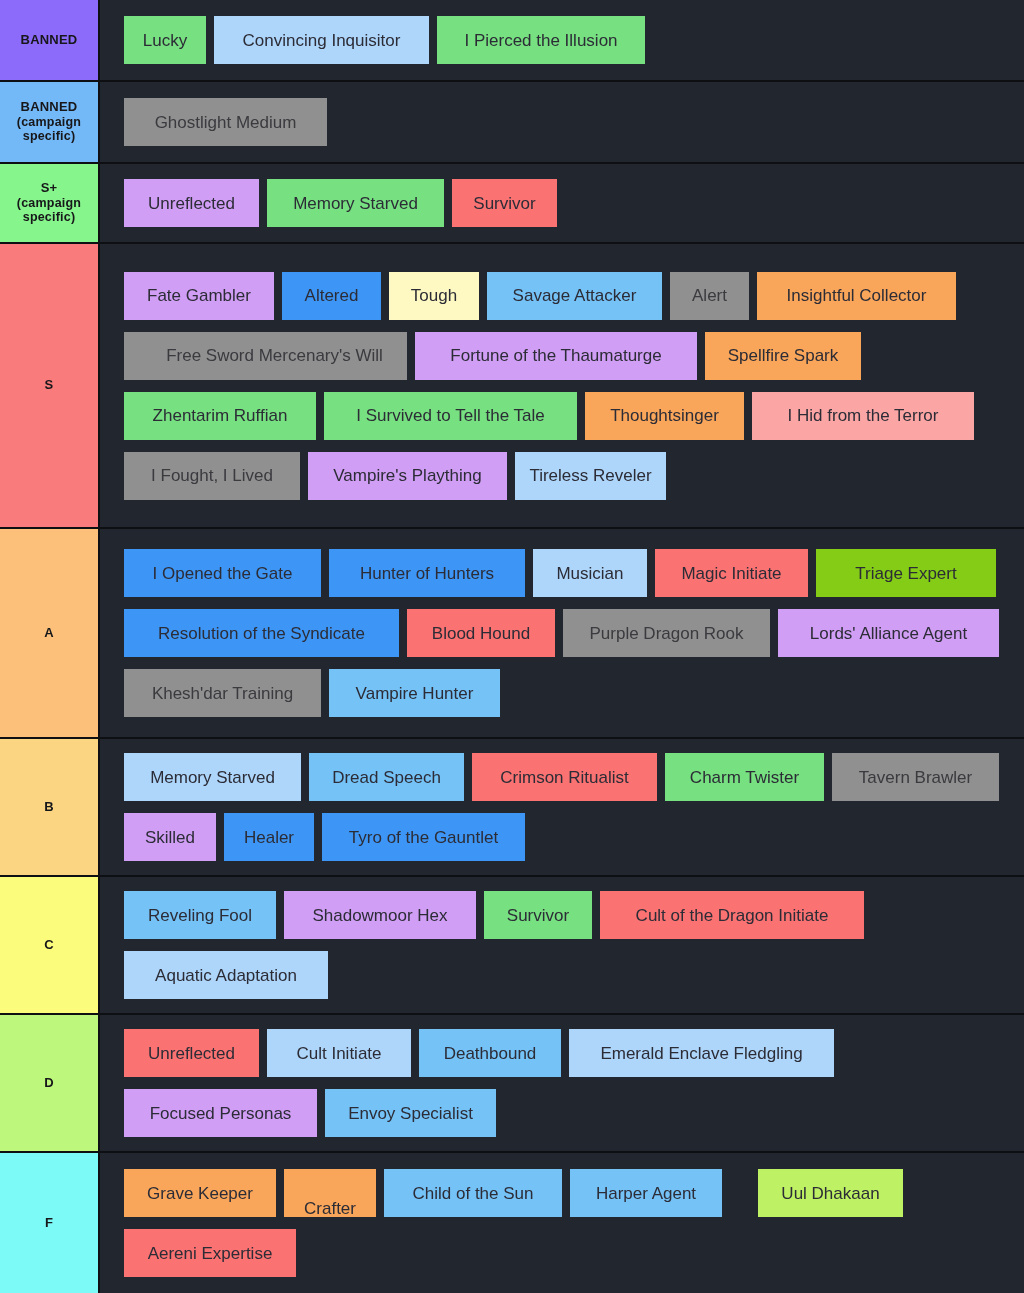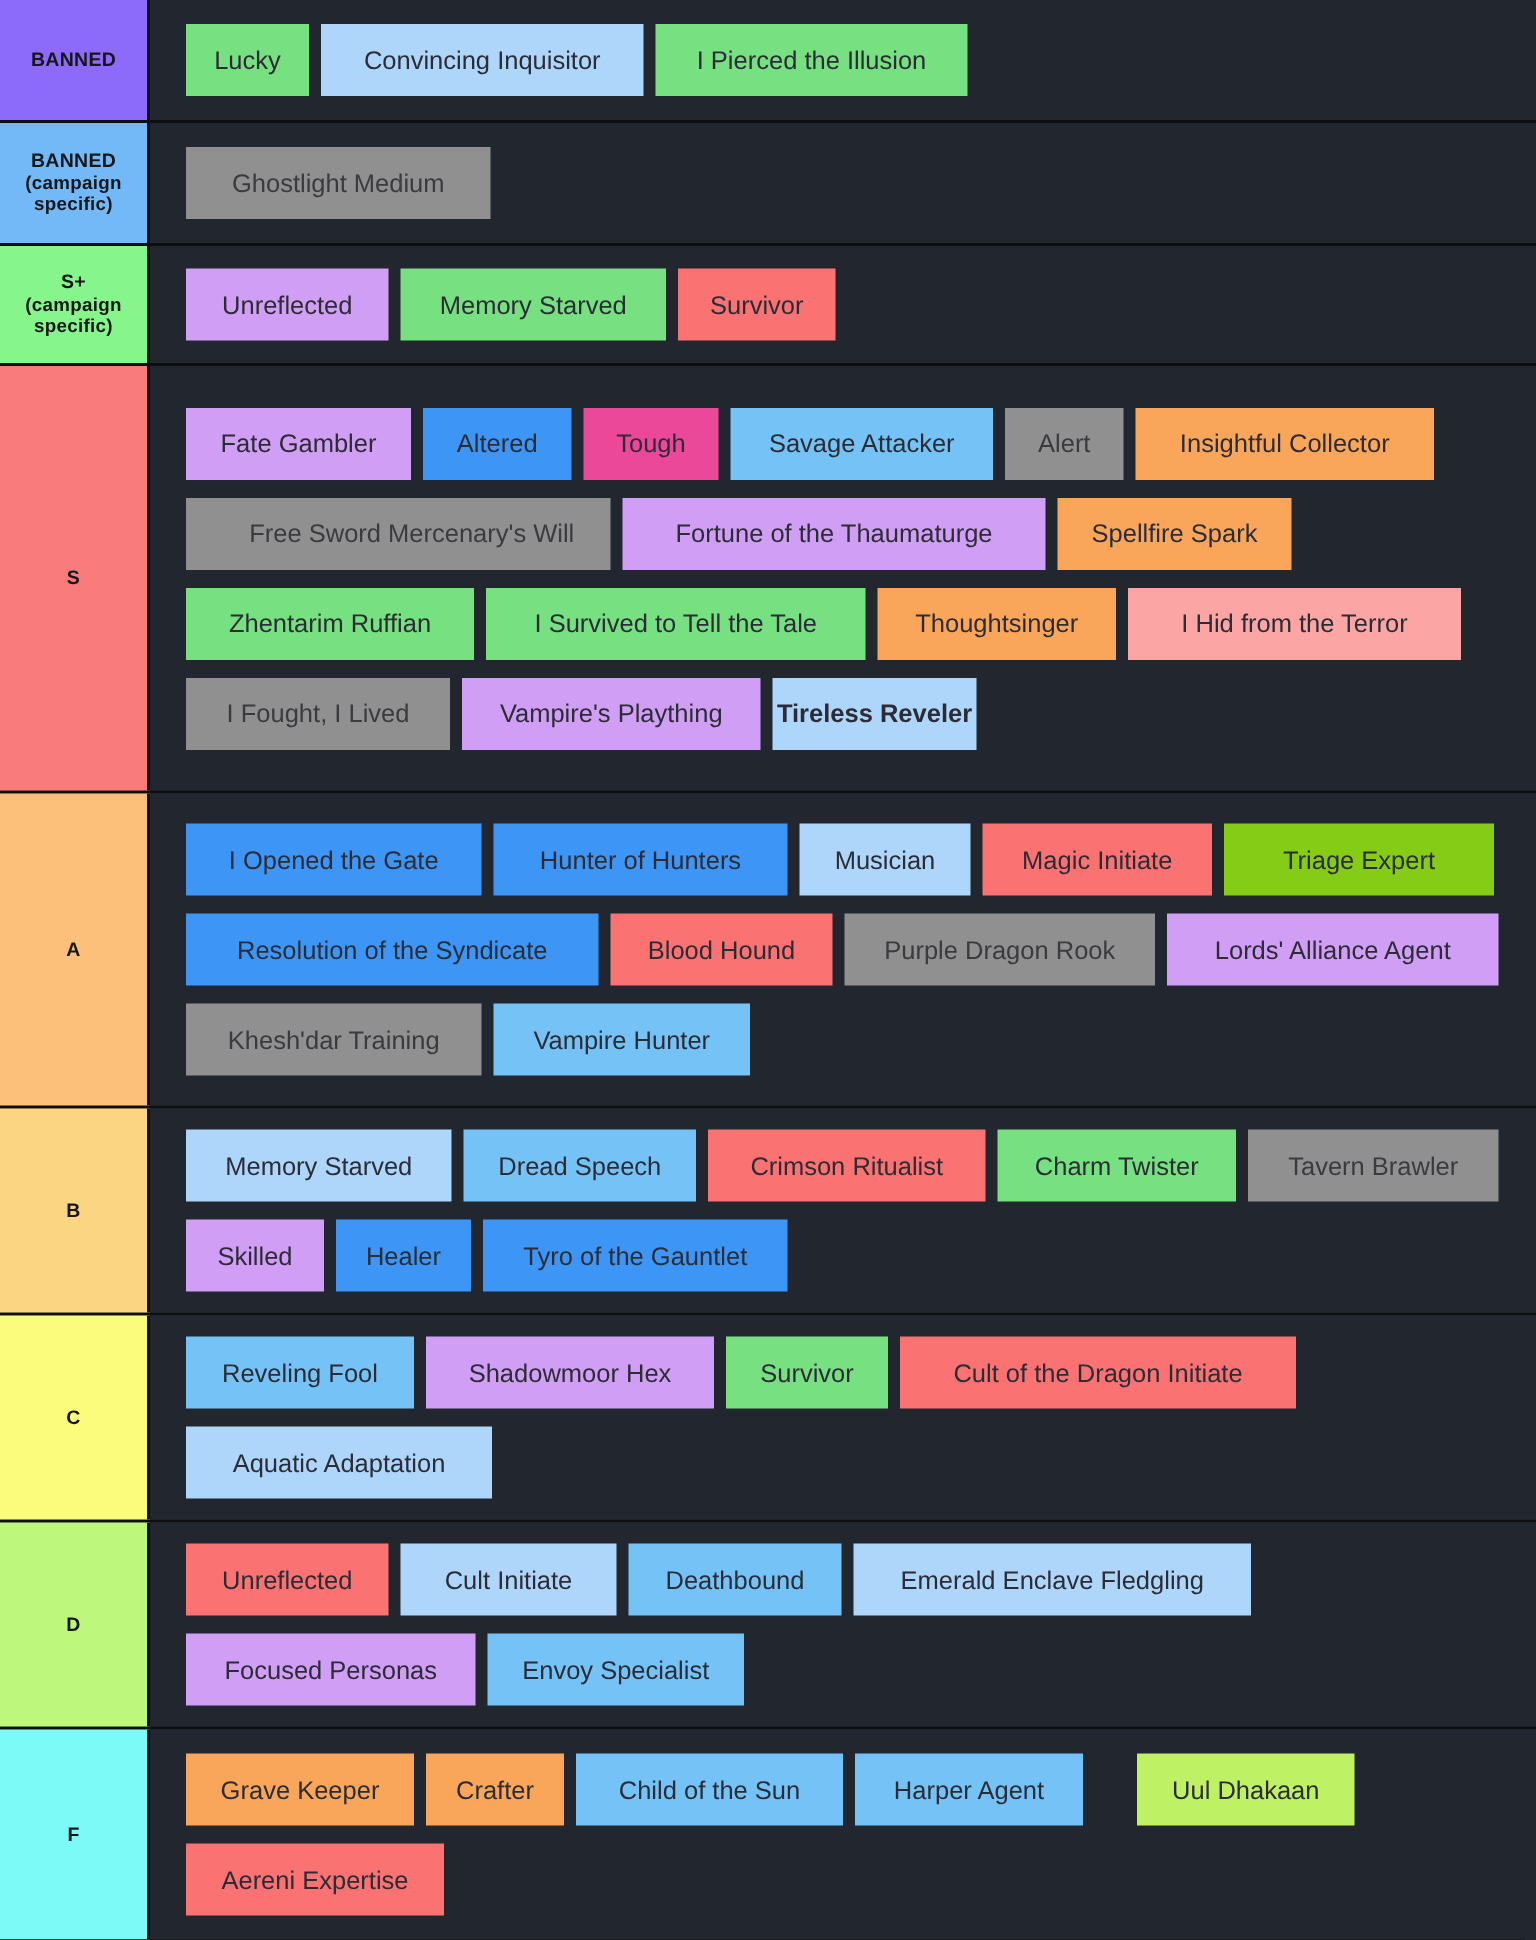--- a/index.html
+++ b/index.html
@@ -137,21 +137,21 @@
         <div><span>S</span></div>
       </div>
       <div class="tier-items">
         <div class="item-line">
           <div class="chip" style="background: rgb(209, 158, 245); width: 150px;">
             <span>Fate Gambler</span>
           </div>
           <div class="chip" style="background: rgb(61, 150, 245); width: 99px;">
             <span>Altered</span>
           </div>
-          <div class="chip" style="background: #ec4899; width: 90px;">
+          <div class="chip" style="background: #fef9c3; width: 90px;">
             <span>Tough</span>
           </div>
           <div class="chip" style="background: rgb(117, 194, 247); width: 175px;">
             <span>Savage Attacker</span>
           </div>
           <div class="chip gray" style="background: rgb(144, 144, 144); width: 79px;">
             <span>Alert</span>
           </div>
           <div class="chip" style="background: rgb(249, 166, 90); width: 199px;">
             <span>Insightful Collector</span>
@@ -182,21 +182,21 @@
             <span>I Hid from the Terror</span>
           </div>
         </div>
         <div class="item-line">
           <div class="chip gray" style="background: rgb(144, 144, 144); width: 176px;">
             <span>I Fought, I Lived</span>
           </div>
           <div class="chip" style="background: rgb(209, 158, 245); width: 199px;">
             <span>Vampire's Plaything</span>
           </div>
-          <div class="chip" style="background: rgb(174, 214, 251); width: 136px; font-weight: bold;">
+          <div class="chip" style="background: rgb(174, 214, 251); width: 151px;">
             <span>Tireless Reveler</span>
           </div>
         </div>
       </div>
     </div>
     <div class="tier-row" style="height: 210px;">
       <div class="tier-label" style="background: rgb(252, 192, 122);">
         <div><span>A</span></div>
       </div>
       <div class="tier-items">
@@ -333,21 +333,21 @@
     </div>
     <div class="tier-row" style="height: 140px;">
       <div class="tier-label" style="background: rgb(124, 250, 247);">
         <div><span>F</span></div>
       </div>
       <div class="tier-items">
         <div class="item-line">
           <div class="chip" style="background: rgb(249, 166, 90); width: 152px;">
             <span>Grave Keeper</span>
           </div>
-          <div class="chip" style="background: rgb(249, 166, 90); width: 92px;">
+          <div class="chip" style="background: rgb(249, 166, 90); width: 92px; align-items: flex-end;">
             <span>Crafter</span>
           </div>
           <div class="chip" style="background: rgb(117, 194, 247); width: 178px;">
             <span>Child of the Sun</span>
           </div>
           <div class="chip" style="background: rgb(117, 194, 247); width: 152px;">
             <span>Harper Agent</span>
           </div>
           <div class="chip" style="background: #bef264; width: 145px; margin-left: 28px;">
             <span>Uul Dhakaan</span>

